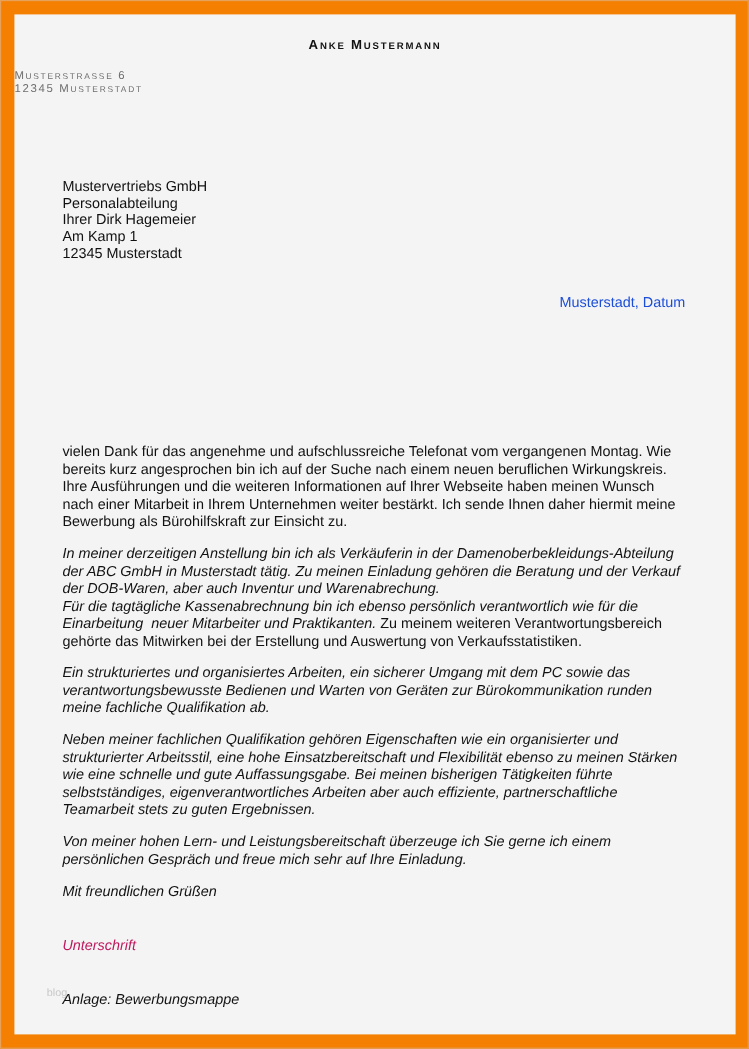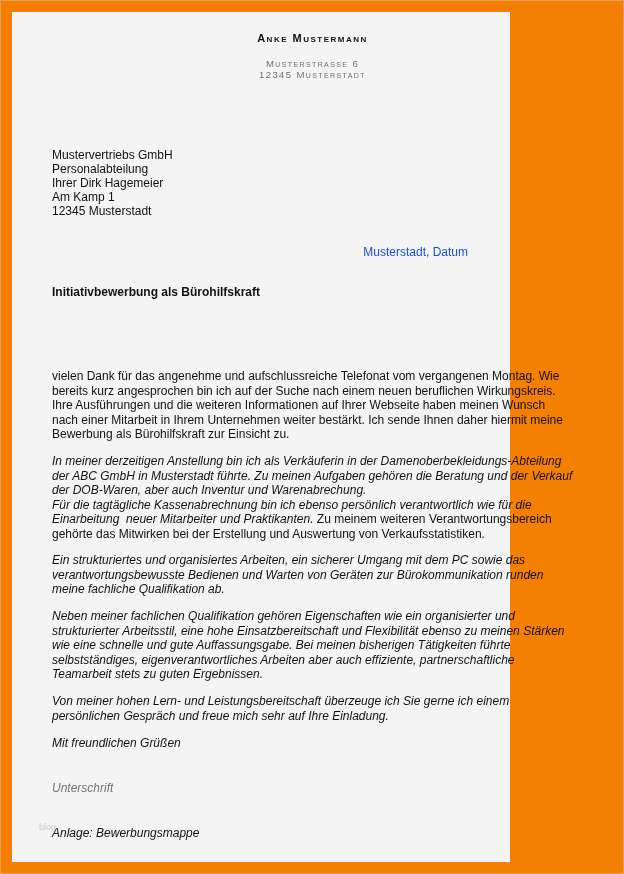--- a/index.html
+++ b/index.html
@@ -7,38 +7,38 @@
     width: 624px; height: 874px; overflow: hidden;
     background: #f47f00;
     font-family: "Liberation Sans", sans-serif;
   }
   .frame {
     position: absolute; left: 0; top: 0; width: 624px; height: 874px;
     background: #f47f00; box-sizing: border-box;
     border: 1px solid #e7a15a;
   }
   .page {
-    position: absolute; left: 12px; top: 12px; width: 498px; height: 850px;
+    position: absolute; left: 12px; top: 12px; width: 601px; height: 850px;
     background: #f4f4f4;
   }
   .name {
     position: absolute; left: 0; width: 601px; top: 20px;
     text-align: center; font-weight: bold; font-size: 11px; letter-spacing: 1.5px;
     font-variant: small-caps; color: #111; 
   }
   .addr {
     position: absolute; left: 0; width: 601px; top: 47px;
-    text-align: center; font-size: 9.5px; letter-spacing: 1.4px; line-height: 10.5px;
+    text-align: left; font-size: 9.5px; letter-spacing: 1.4px; line-height: 10.5px;
     font-variant: small-caps; color: #6e6e6e;
   }
   .line { position: absolute; left: 40px; font-size: 12px; color: #111; white-space: pre; line-height: 14px; }
   .it { font-style: italic; }
   .b { font-weight: bold; }
   .date { position: absolute; right: 42px; top: 233px; font-size: 12px; color: #1d4ed8; }
-  .sig { color: #737373; }
+  .sig { color: #be185d; }
   .wm { position: absolute; left: 27px; top: 810px; font-size: 9px; color: #c8c8c8; text-align: right; }
 </style>
 </head>
 <body>
 
 <div class="frame"></div>
 <div class="page">
 
   <div class="name">Anke Mustermann</div>
   <div class="addr">
@@ -49,34 +49,33 @@
   <div>
     <div class="line" style="top:136px">Mustervertriebs GmbH</div>
     <div class="line" style="top:150px">Personalabteilung</div>
     <div class="line" style="top:164px">Ihrer Dirk Hagemeier</div>
     <div class="line" style="top:178px">Am Kamp 1</div>
     <div class="line" style="top:192px">12345 Musterstadt</div>
   </div>
 
   <div class="date">Musterstadt, Datum</div>
 
-  <div class="line b" style="top:273px">Initiativbewerbung als Bürohilfskraft</div>
 
 
   <div>
     <div class="line" style="top:357px">vielen Dank für das angenehme und aufschlussreiche Telefonat vom vergangenen Montag. Wie</div>
     <div class="line" style="top:371.5px">bereits kurz angesprochen bin ich auf der Suche nach einem neuen beruflichen Wirkungskreis.</div>
     <div class="line" style="top:386px">Ihre Ausführungen und die weiteren Informationen auf Ihrer Webseite haben meinen Wunsch</div>
     <div class="line" style="top:400.5px">nach einer Mitarbeit in Ihrem Unternehmen weiter bestärkt. Ich sende Ihnen daher hiermit meine</div>
     <div class="line" style="top:415px">Bewerbung als Bürohilfskraft zur Einsicht zu.</div>
   </div>
 
   <div>
     <div class="line it" style="top:442px">In meiner derzeitigen Anstellung bin ich als Verkäuferin in der Damenoberbekleidungs-Abteilung</div>
-    <div class="line it" style="top:456.5px">der ABC GmbH in Musterstadt führte. Zu meinen Aufgaben gehören die Beratung und der Verkauf</div>
+    <div class="line it" style="top:456.5px">der ABC GmbH in Musterstadt tätig. Zu meinen Einladung gehören die Beratung und der Verkauf</div>
     <div class="line it" style="top:471px">der DOB-Waren, aber auch Inventur und Warenabrechung.</div>
     <div class="line it" style="top:485.5px">Für die tagtägliche Kassenabrechnung bin ich ebenso persönlich verantwortlich wie für die</div>
     <div class="line" style="top:500px"><span class="it">Einarbeitung  neuer Mitarbeiter und Praktikanten.</span><span> Zu meinem weiteren Verantwortungsbereich</span></div>
     <div class="line" style="top:514.5px">gehörte das Mitwirken bei der Erstellung und Auswertung von Verkaufsstatistiken.</div>
   </div>
 
   <div>
     <div class="line it" style="top:541px">Ein strukturiertes und organisiertes Arbeiten, ein sicherer Umgang mit dem PC sowie das</div>
     <div class="line it" style="top:555.5px">verantwortungsbewusste Bedienen und Warten von Geräten zur Bürokommunikation runden</div>
     <div class="line it" style="top:570px">meine fachliche Qualifikation ab.</div>

